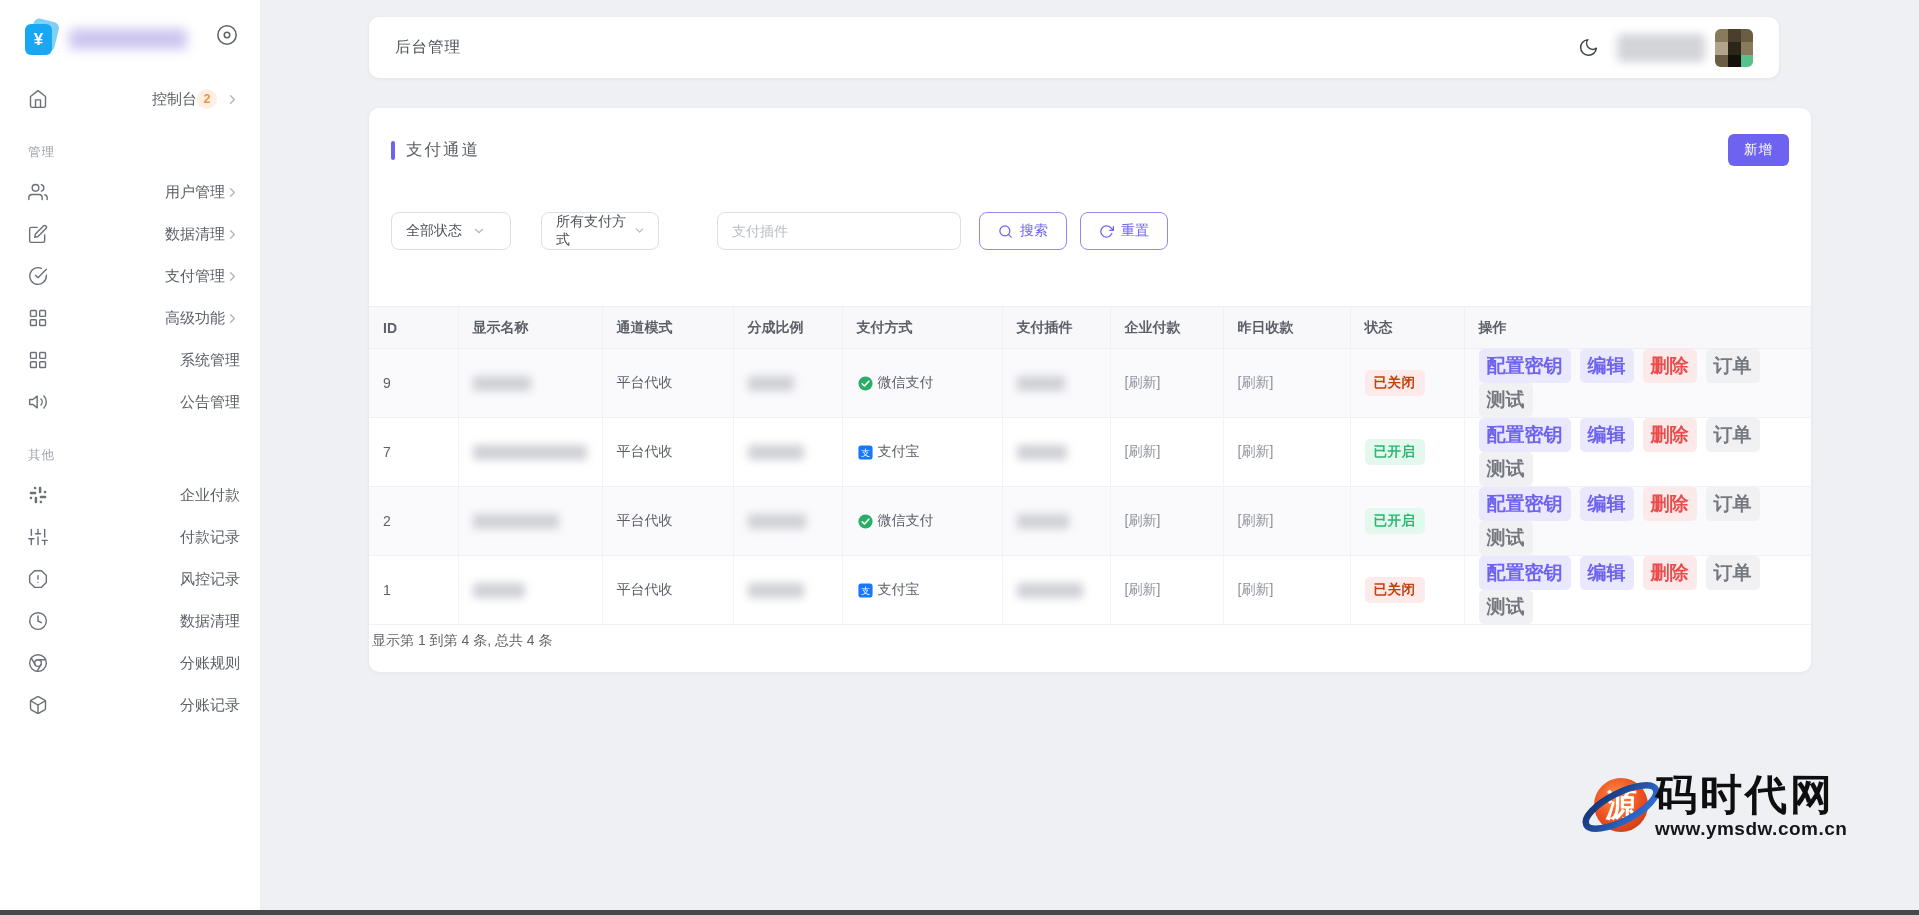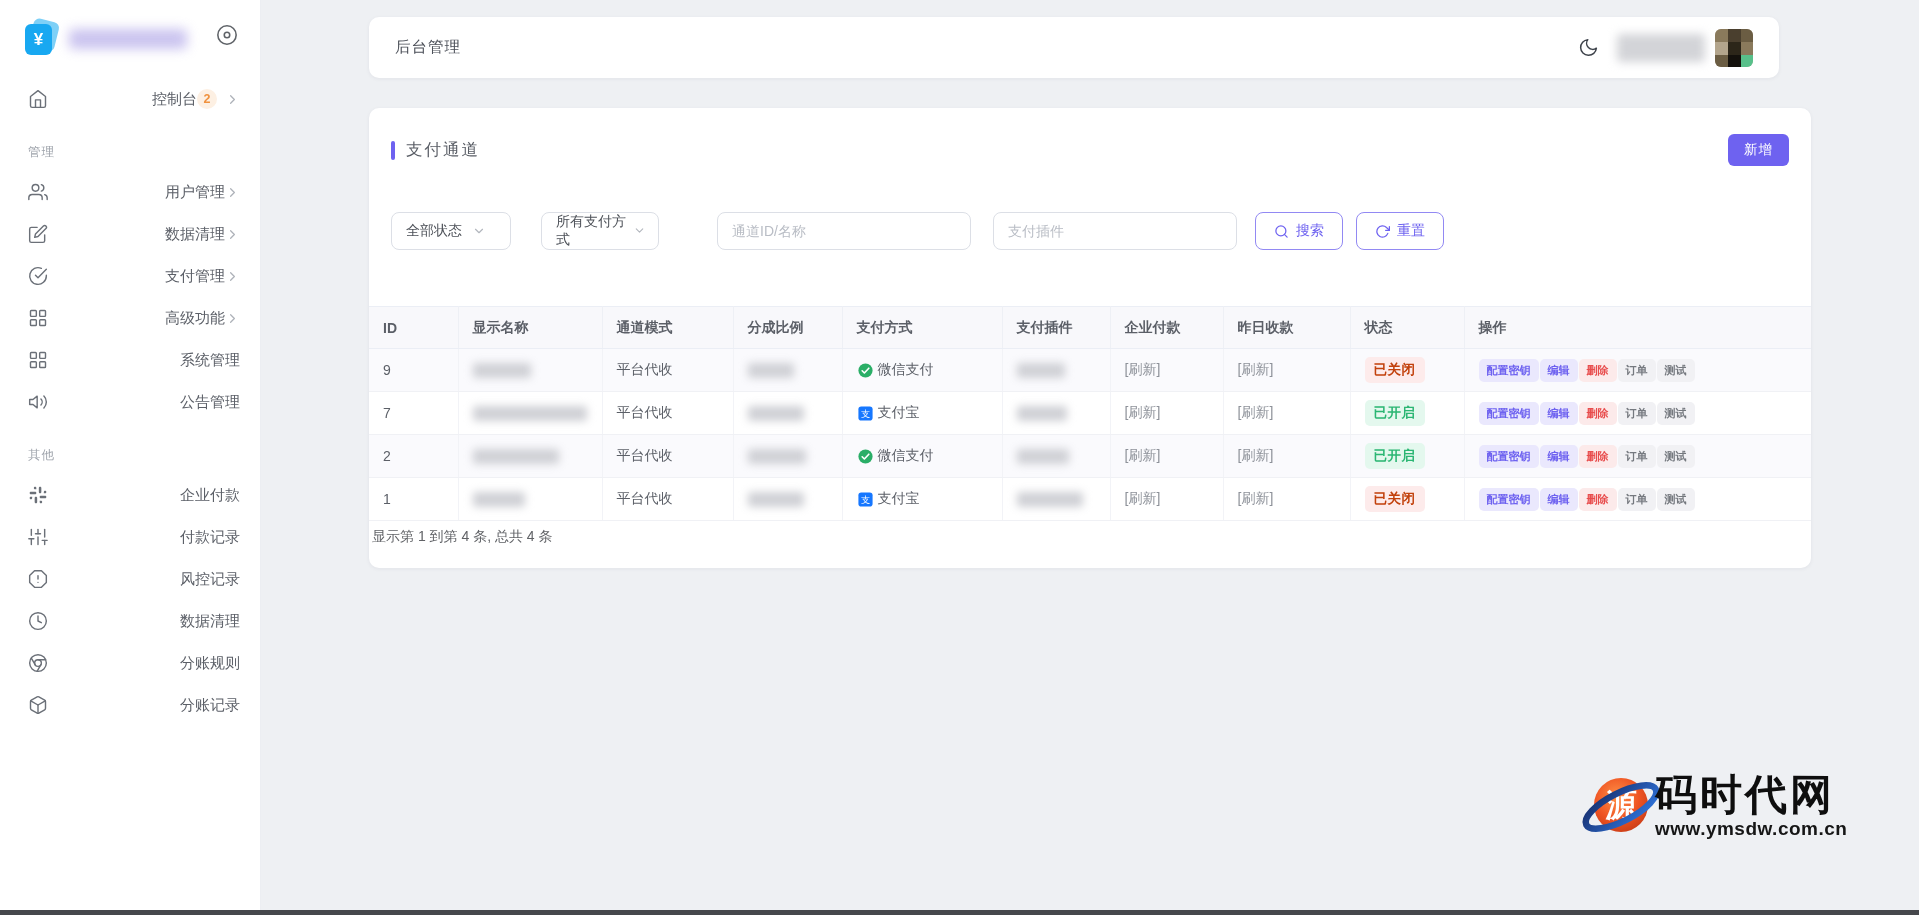--- a/index.html
+++ b/index.html
@@ -62,21 +62,21 @@
   .grid td:last-child { border-right:none; }
   .grid tr.alt td { background:#fafafd; }
   .c-id { width:89px; } .c-name { width:144px; } .c-mode { width:131px; } .c-ratio { width:109px; }
   .c-method { width:160px; } .c-plugin { width:108px; } .c-today { width:113px; } .c-yest { width:127px; } .c-status { width:114px; }
   .blur-cell { height:15px; border-radius:3px; background:#cfd0d5; filter:blur(4px); }
   .method-wrap { display:flex; align-items:center; gap:4px; }
   .refresh-link { color:#8d9199; cursor:pointer; }
   .badge { display:inline-block; padding:4px 9px; border-radius:5px; font-size:13.5px; font-weight:bold; letter-spacing:.5px; }
   .badge-closed { color:#c2410c; background:#fdebeb; }
   .badge-open { color:#2bb673; background:#e4f8ee; }
-  .act { display:inline-block; padding:4px 8px; border-radius:5px; font-size:11px; font-weight:bold; margin-right:1px; cursor:pointer; }
+  .act { display:inline-block; padding:4px 8px; border-radius:5px; font-size:19px; font-weight:bold; margin-right:9px; cursor:pointer; }
   .act-purple { color:#6e62f0; background:#eae8fd; }
   .act-red { color:#e84c4c; background:#fceaea; }
   .act-gray { color:#75797f; background:#f1f1f4; }
   .tbl-footer { font-size:14px; color:#606266; padding:7px 0 16px 3px; }
   .watermark { position:absolute; left:1579px; top:765px; display:flex; align-items:center; }
   .wm-text { margin-left:-10px; }
   .wm-title { font-family:"Liberation Serif","DejaVu Serif",serif; font-weight:900; font-size:42px; color:#0e0e0e; letter-spacing:3px; line-height:1; }
   .wm-url { font-weight:bold; font-size:19px; color:#161616; letter-spacing:.5px; margin-top:2px; }
   .bottom-strip { position:absolute; left:0; bottom:0; width:1919px; height:5px; background:#46484c; }
 </style>
@@ -322,21 +322,20 @@
           </span>
         </div>
         <div class="sel sel-method">
           <span>所有支付方式</span>
           <span class="sel-chevron">
             <svg class="ic" viewBox="0 0 24 24" width="13" height="13" fill="none" stroke="currentColor" stroke-width="2" stroke-linecap="round" stroke-linejoin="round">
                 <polyline points="6 9 12 15 18 9"></polyline>
               </svg>
           </span>
         </div>
-        <input class="txt txt-channel" placeholder="通道ID/名称" style="">
         <input class="txt txt-plugin" placeholder="支付插件" style="">
         <button class="btn-outline">
           <span class="bi">
             <svg class="ic" viewBox="0 0 24 24" width="15" height="15" fill="none" stroke="currentColor" stroke-width="2" stroke-linecap="round" stroke-linejoin="round">
                 <circle cx="11" cy="11" r="8"></circle>
                 <line x1="21" y1="21" x2="16.65" y2="16.65"></line>
               </svg>
           </span>
           <span>搜索</span>
         </button>

